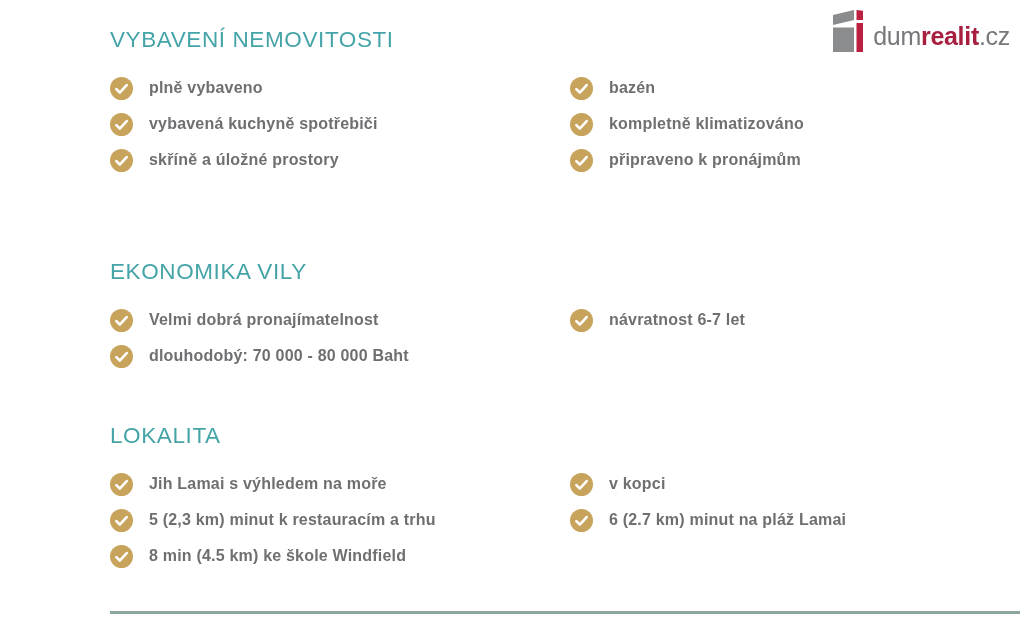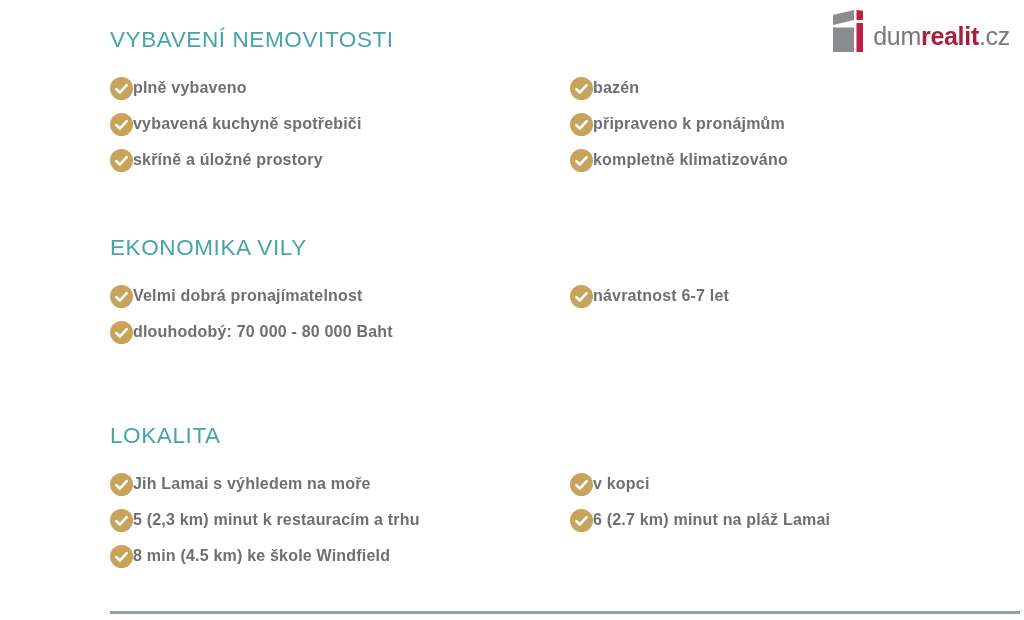--- a/index.html
+++ b/index.html
@@ -5,34 +5,34 @@
   html, body { margin: 0; padding: 0; }
   body {
     width: 1024px; height: 620px;
     background: #ffffff;
     font-family: "Liberation Sans", sans-serif;
     position: relative;
     overflow: hidden;
   }
   .section { position: absolute; left: 110px; width: 914px; }
   #section-1 { top: 28px; }
-  #section-2 { top: 236px; }
+  #section-2 { top: 260px; }
   #section-3 { top: 424px; }
   .section-title {
     margin: 0 0 18px 0;
     font-size: 22.5px;
     line-height: 24px;
     font-weight: normal;
     letter-spacing: 0.6px;
     color: #45a4a8;
   }
   .cols { display: flex; }
   .col { display: flex; flex-direction: column; }
   .col-left { width: 460px; }
-  .item { height: 36px; display: flex; align-items: center; gap: 0; }
+  .item { height: 36px; display: flex; align-items: center; gap: 16px; }
   .check { width: 23px; height: 23px; flex: none; }
   .check svg { display: block; width: 23px; height: 23px; }
   .item-label {
     font-size: 16px;
     font-weight: 600;
     color: #6e6f71;
     letter-spacing: 0.2px;
     white-space: nowrap;
   }
   .divider {
@@ -101,30 +101,30 @@
           </span>
         <span class="item-label">bazén</span>
       </div>
       <div class="item">
         <span class="check">
             <svg viewBox="0 0 24 24">
               <circle cx="12" cy="12" r="12" fill="#c7a35c"></circle>
               <path d="M6.6 12.6l3.6 3.6 7.2-7.8" fill="none" stroke-width="2.7" stroke-linecap="round" stroke-linejoin="round" stroke="#ffffff"></path>
             </svg>
           </span>
+        <span class="item-label">kompletně klimatizováno</span>
+      </div>
+      <div class="item">
+        <span class="check">
+            <svg viewBox="0 0 24 24">
+              <circle cx="12" cy="12" r="12" fill="#c7a35c"></circle>
+              <path d="M6.6 12.6l3.6 3.6 7.2-7.8" fill="none" stroke-width="2.7" stroke-linecap="round" stroke-linejoin="round" stroke="#ffffff"></path>
+            </svg>
+          </span>
         <span class="item-label">připraveno k pronájmům</span>
-      </div>
-      <div class="item">
-        <span class="check">
-            <svg viewBox="0 0 24 24">
-              <circle cx="12" cy="12" r="12" fill="#c7a35c"></circle>
-              <path d="M6.6 12.6l3.6 3.6 7.2-7.8" fill="none" stroke-width="2.7" stroke-linecap="round" stroke-linejoin="round" stroke="#ffffff"></path>
-            </svg>
-          </span>
-        <span class="item-label">kompletně klimatizováno</span>
       </div>
     </div>
   </div>
 </div>
 
 <div class="section" id="section-2">
   <h2 class="section-title">EKONOMIKA VILY</h2>
   <div class="cols">
     <div class="col col-left">
       <div class="item">

